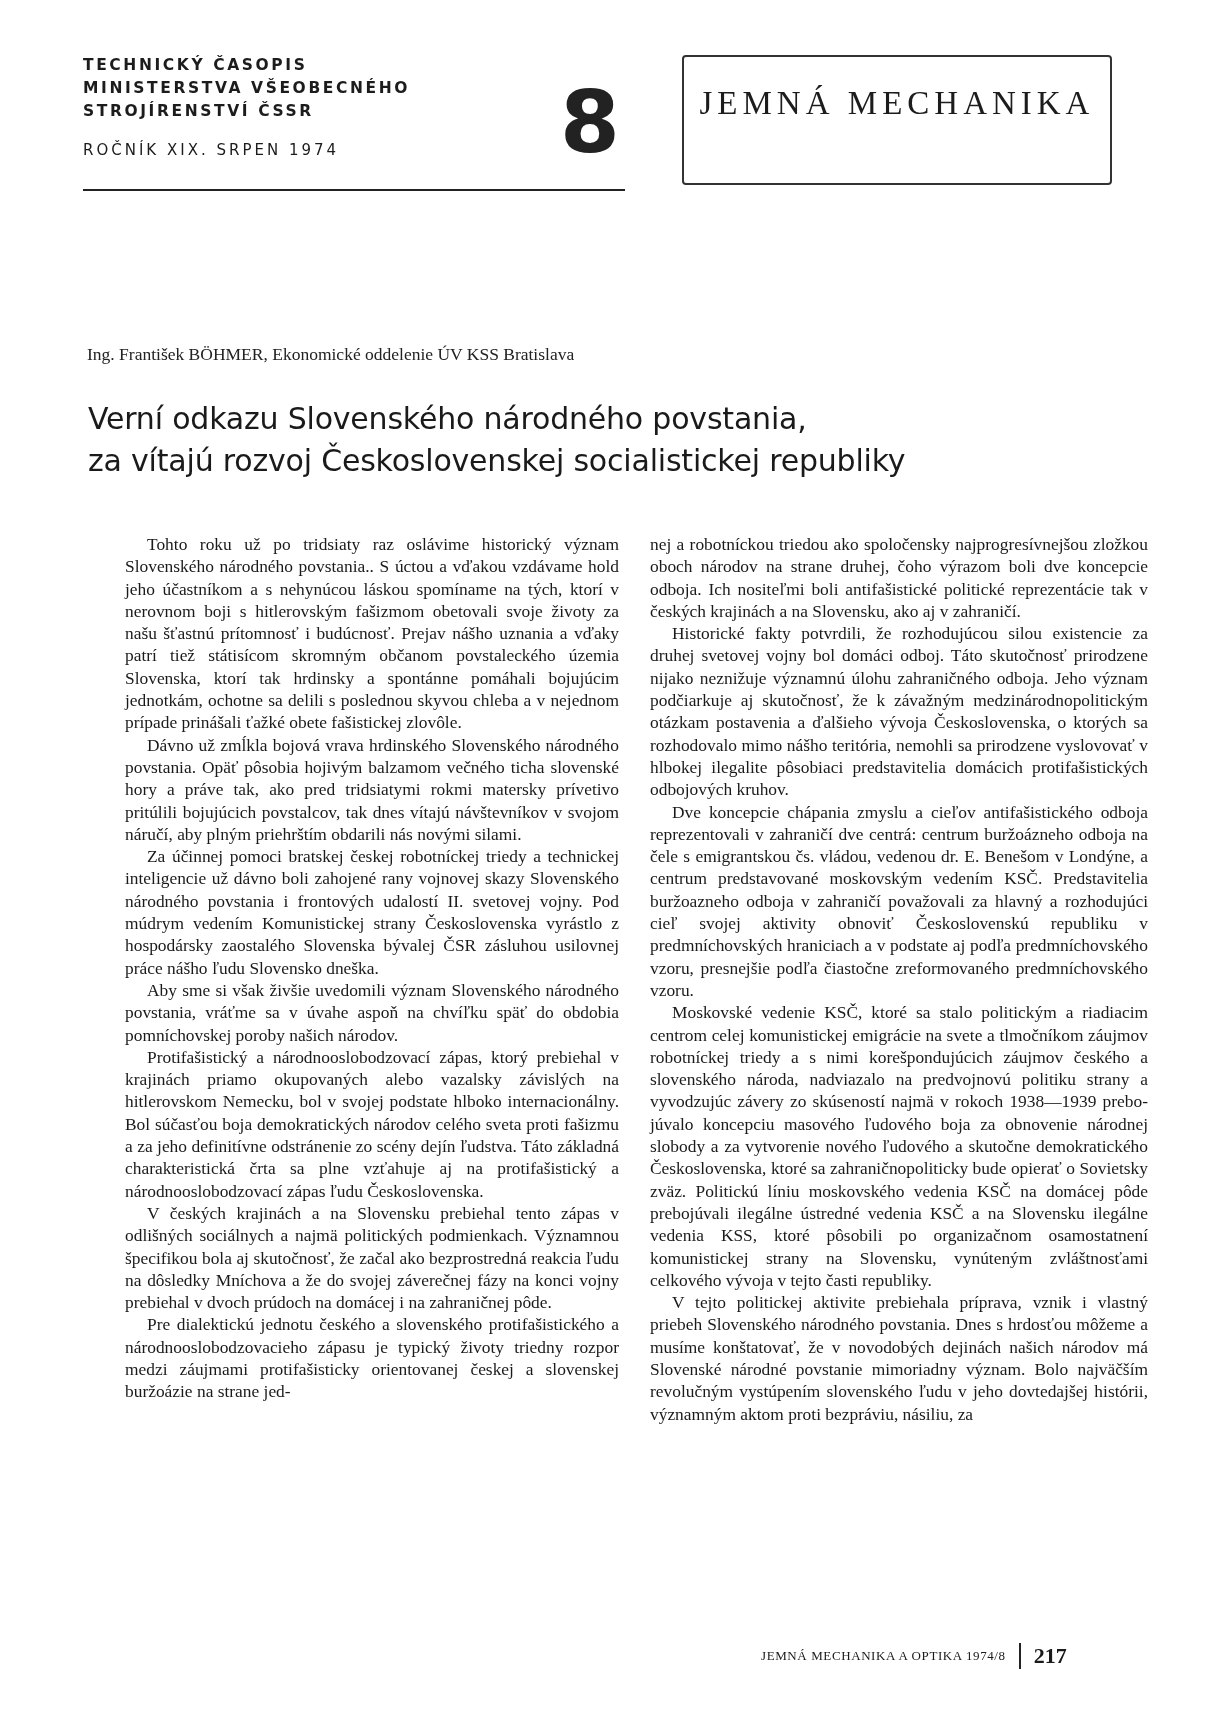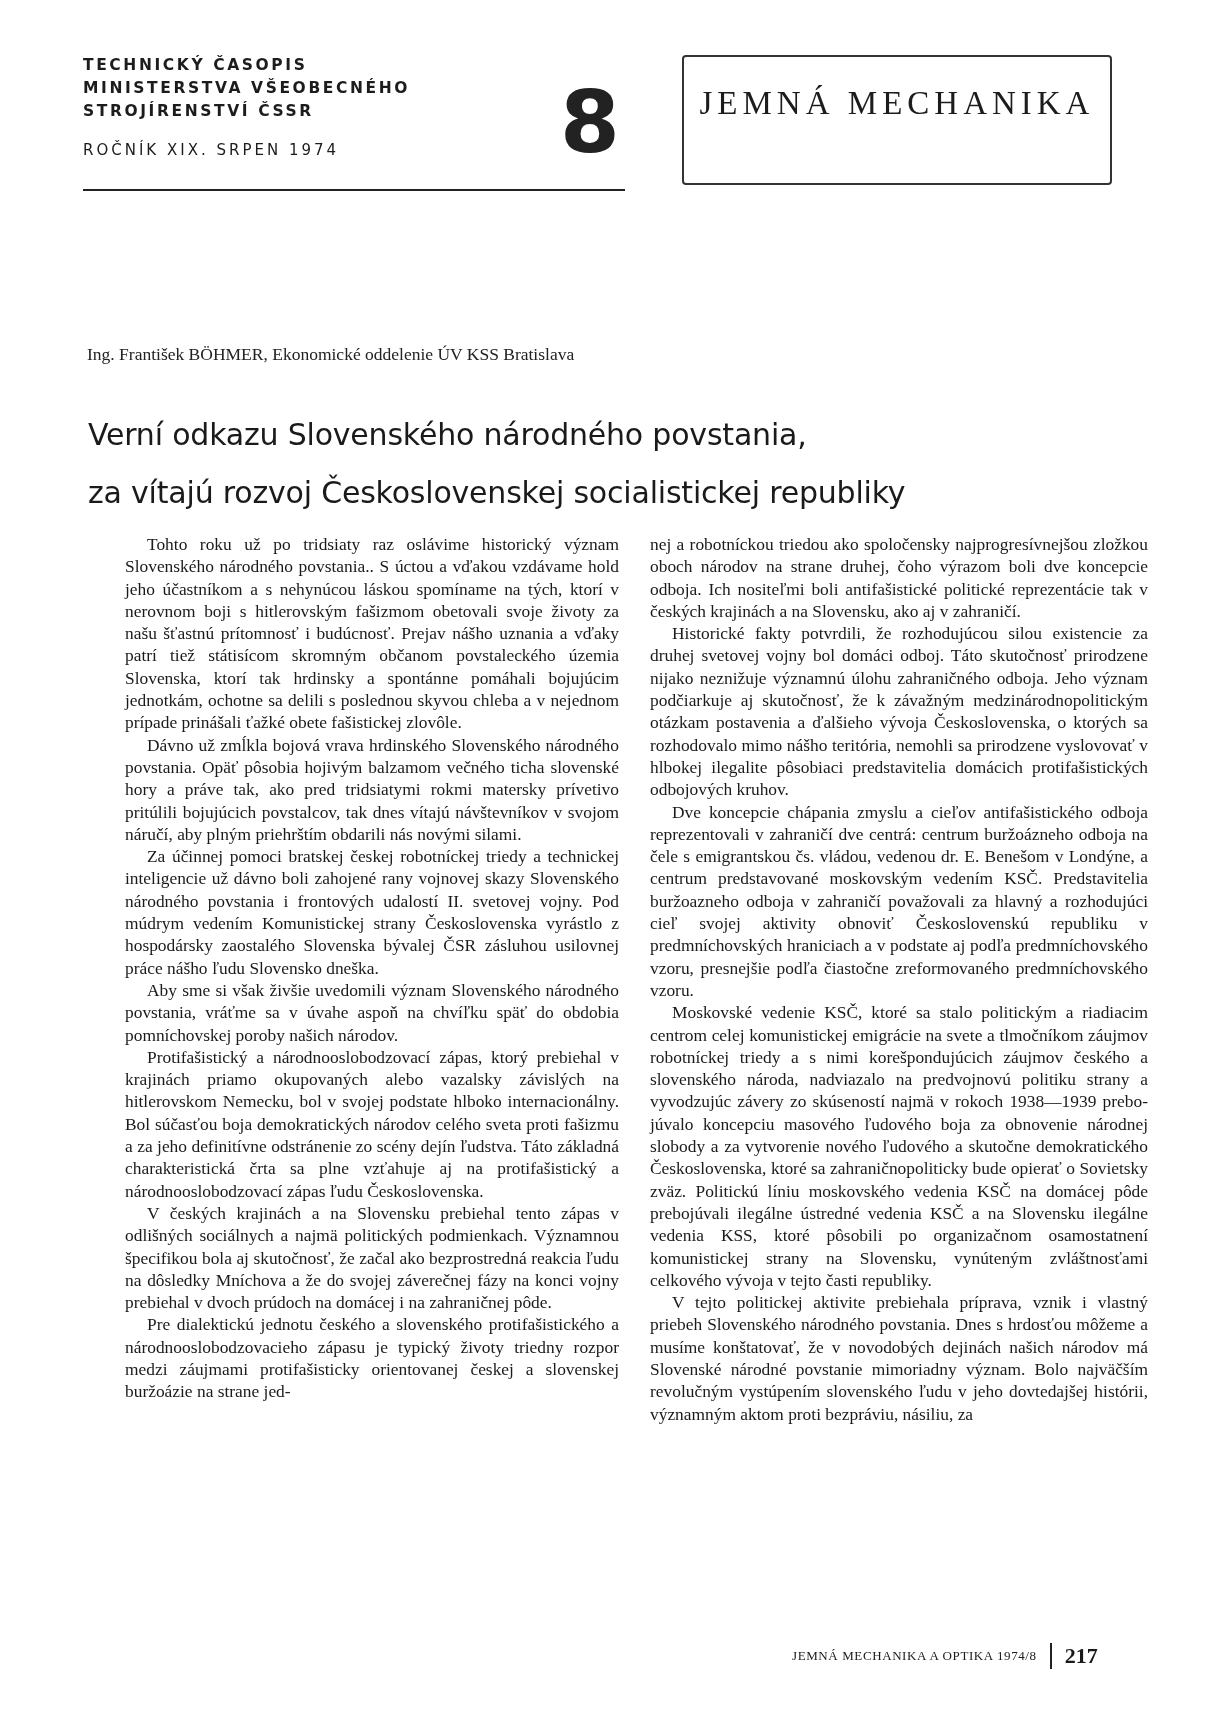--- a/index.html
+++ b/index.html
@@ -31,32 +31,32 @@
   .journal-box .line2 { display: block; font-size: 33px; letter-spacing: 5px; line-height: 42px; }
   .byline {
     position: absolute; left: 87px; top: 344px;
     font-family: "Liberation Serif", serif; font-size: 17.5px; color: #222; white-space: nowrap;
   }
   .title {
     position: absolute; left: 88px; top: 398px; width: 1000px;
     font-family: "DejaVu Sans", sans-serif; font-size: 30px; line-height: 42px; color: #1a1a1a;
     letter-spacing: -0.2px;
   }
-  .title .tline { display: block; white-space: nowrap; margin-top: 16px; }
+  .title .tline { display: block; white-space: nowrap; }
   .col {
     position: absolute; top: 533px; width: 494px;
     font-family: "Liberation Serif", serif; font-size: 17.4px; line-height: 22.3px;
     text-align: justify; color: #1a1a1a; margin-left: 33px;
   }
   .col-left { left: 92px; }
   .col-right { left: 617px; width: 498px; }
   .col p { margin: 0; text-indent: 22px; hyphens: manual; }
   .col p.cont { text-indent: 0; }
   .footer {
-    position: absolute; left: 792px; top: 1643px; white-space: nowrap;
+    position: absolute; left: 761px; top: 1643px; white-space: nowrap;
     font-family: "Liberation Serif", serif; color: #1a1a1a;
   }
   .footer .ftext { font-size: 13px; letter-spacing: 0.6px; vertical-align: middle; }
   .footer .sep { display: inline-block; width: 2px; height: 26px; background: #222; margin: 0 9px; vertical-align: middle; }
   .footer .pnum { font-size: 22px; font-weight: bold; vertical-align: middle; }
 </style>
 </head>
 <body>
 
 <div>

